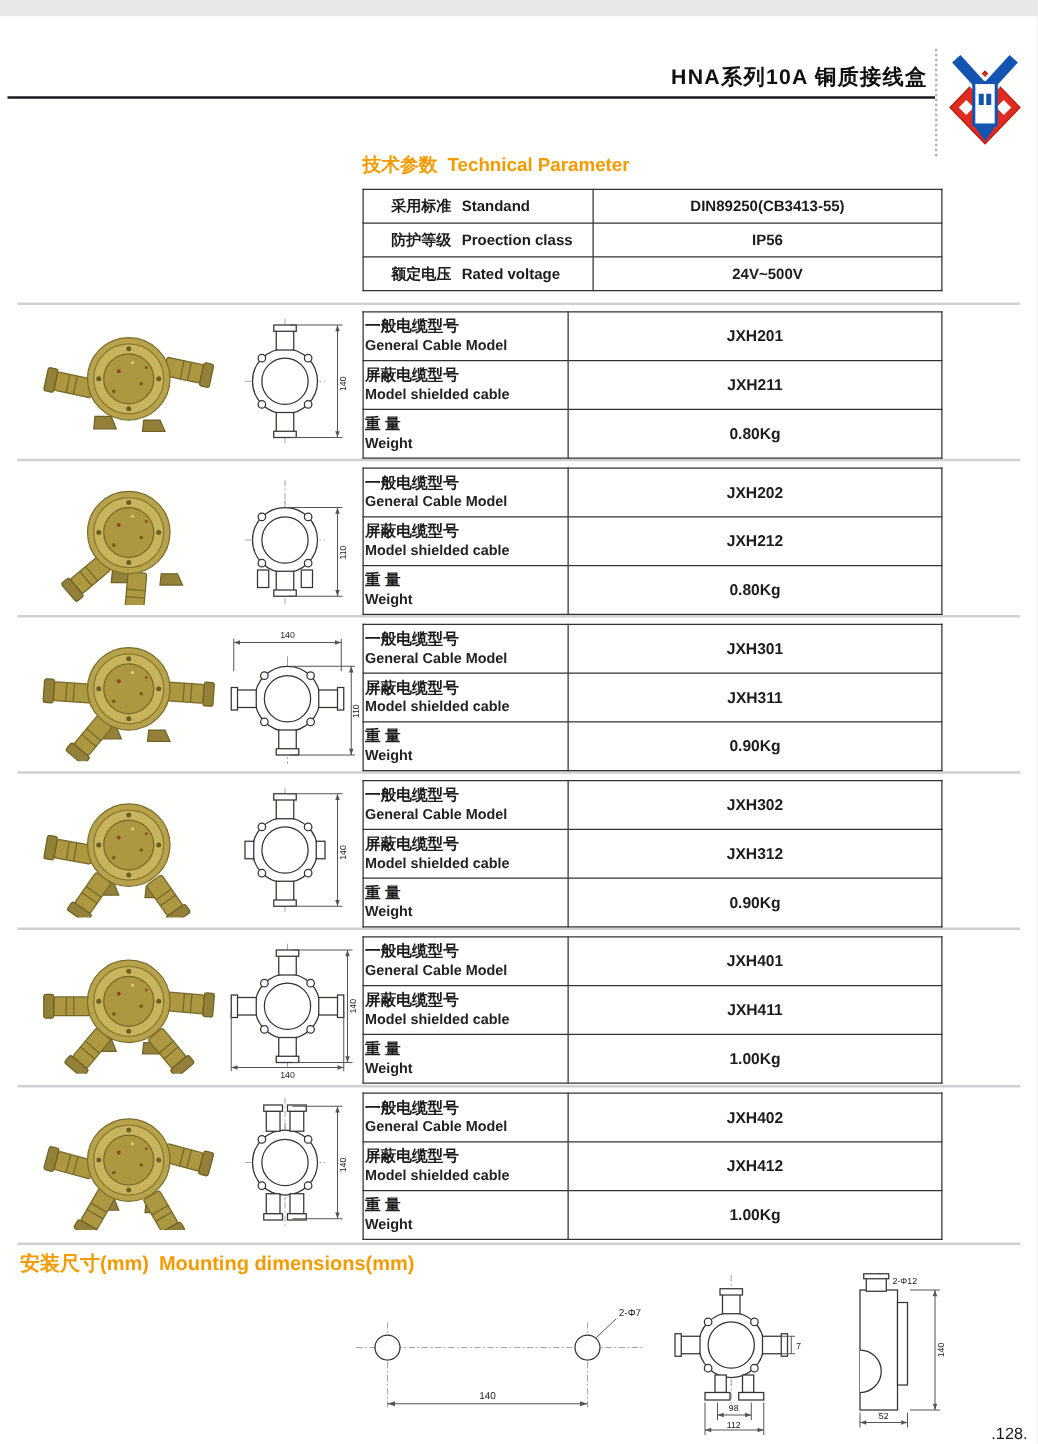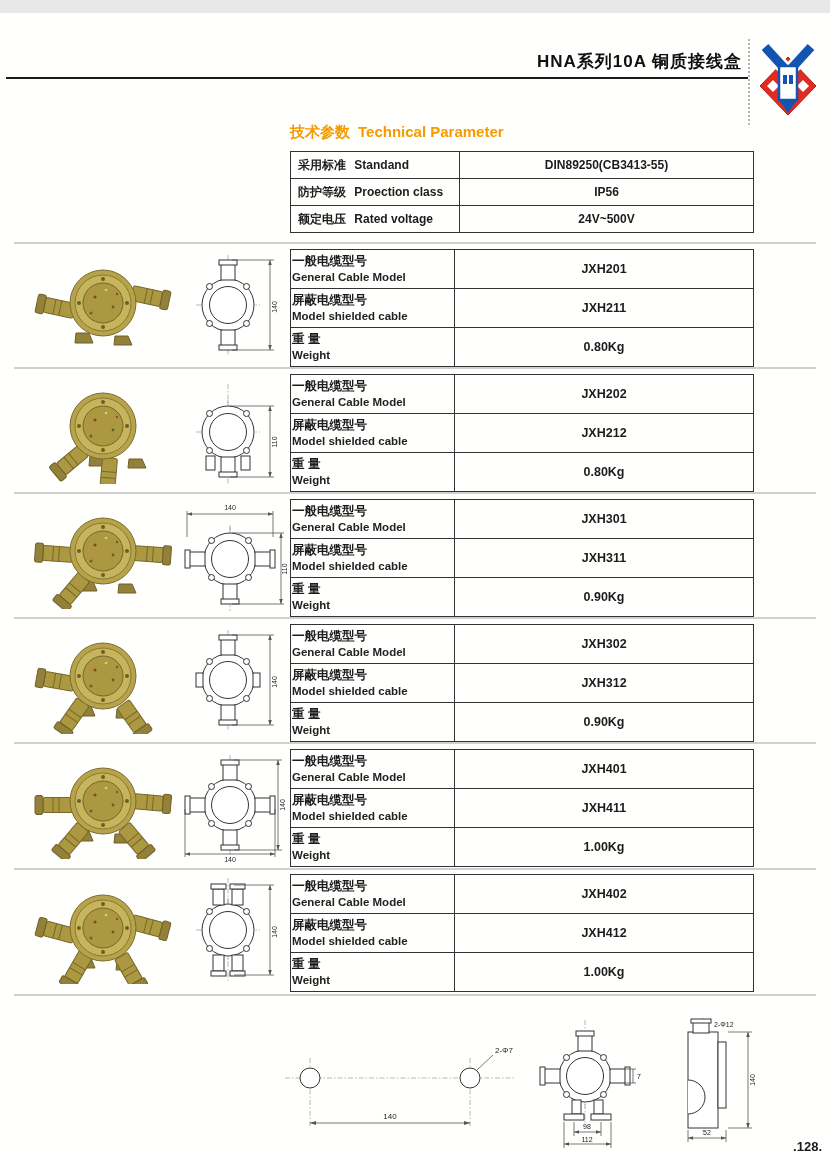--- a/index.html
+++ b/index.html
@@ -18,37 +18,37 @@
   
   .sec-heading{position:absolute;font-weight:bold;color:#f59a00;}
   #tech-heading{left:290px;top:110px;font-size:15px;}
   #mount-heading{left:16px;top:988px;font-size:16px;}
   .sec-heading .en{margin-left:8px;}
 
   
   table{border-collapse:collapse;}
   .tech-table{position:absolute;left:290px;top:138px;width:464px;}
   .tech-table td{border:1.6px solid #333;font-size:12px;color:#1c1c1c;height:24px;}
-  .tech-table .lbl{width:160px;padding-left:7px;font-weight:bold;}
+  .tech-table .lbl{width:160px;padding-left:22px;font-weight:bold;}
   .tech-table .lbl .en{font-weight:bold;margin-left:5px;}
   .tech-table .val{text-align:center;font-weight:bold;}
 
   .section{position:absolute;left:0;width:830px;height:116px;}
   .photo{position:absolute;left:28px;top:4px;}
   .drawing{position:absolute;left:184px;top:0;}
   .ptable{position:absolute;left:290px;top:0;width:464px;}
   .ptable td{border:1.5px solid #333;color:#1c1c1c;height:36px;}
   .ptable .lbl{width:161px;text-align:left;line-height:1.25;}
   .ptable .lbl .zh{font-weight:bold;font-size:12.5px;}
   .ptable .lbl .en{font-size:11.5px;font-weight:bold;color:#222;}
   .ptable .val{text-align:center;font-weight:bold;font-size:12.5px;}
 
   .sep{position:absolute;left:14px;width:802px;border-top:2px solid #d0d0d0;}
 
-  .pagenum{position:absolute;right:8px;top:1126px;font-size:13px;font-weight:bold;color:#1a1a1a;}
+  .pagenum{position:absolute;right:8px;top:1126px;font-size:13px;font-weight:normal;color:#1a1a1a;}
   .bottom-strip{position:absolute;left:0;bottom:0;width:100%;height:6px;
     background:linear-gradient(90deg,#f3eeb0,#e5e07c 35%,#efeaa2 70%,#f8f5d2);}
 
   .mount-svg{position:absolute;left:280px;top:1005px;}
 
   
   .lnf{fill:#fff;stroke:#333;stroke-width:1;}
   .cl{fill:none;stroke:#999;stroke-width:.7;stroke-dasharray:5 2 1.5 2;}
   .dim{fill:none;stroke:#555;stroke-width:.8;}
   .ar{fill:#555;stroke:none;}
@@ -461,20 +461,23 @@
             <td class="lbl">
             <div class="zh">重 量</div>
             <div class="en">Weight</div>
             </td>
           <td class="val">1.00Kg</td>
           </tr>
     </tbody>
       </table>
   </div>
 
+  <div class="sec-heading" id="mount-heading">
+    <span class="zh">安装尺寸(mm)</span><span class="en">Mounting dimensions(mm)</span>
+  </div>
 
   <svg class="mount-svg" width="543" height="134">
 
     <g>
       <line x1="5" y1="60" x2="235" y2="60" class="cl"></line>
       <line x1="30" y1="40" x2="30" y2="110" class="cl"></line>
       <line x1="190" y1="40" x2="190" y2="110" class="cl"></line>
       <circle cx="30" cy="60" r="10" class="lnf"></circle>
       <circle cx="190" cy="60" r="10" class="lnf"></circle>
       <line x1="30" y1="105" x2="190" y2="105" class="dim"></line>

